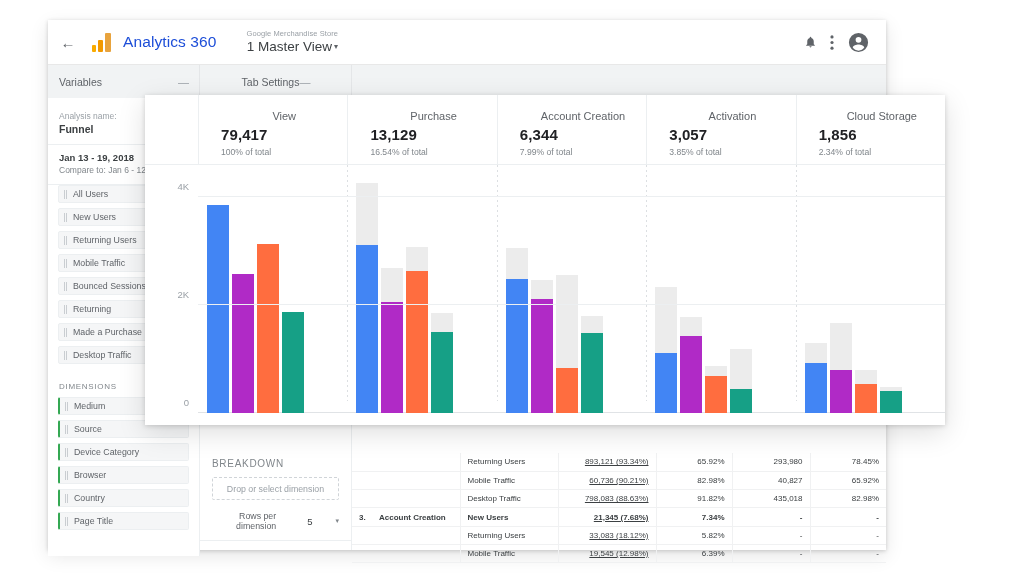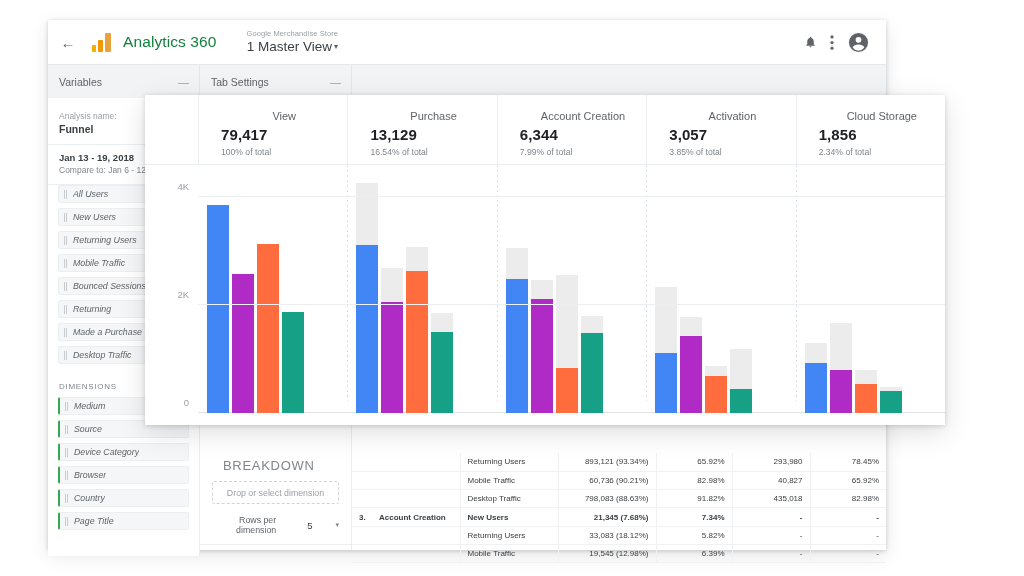--- a/index.html
+++ b/index.html
@@ -28,73 +28,73 @@
   .back-arrow {
     width: 32px; margin-left: 4px; text-align: center;
     color: #5f6368; font-size: 15px; line-height: 1;
   }
   .brand { display: flex; align-items: center; margin-left: 8px; }
   .brand-logo { width: 22px; height: 20px; position: relative; margin-right: 9px; }
   .brand-logo i { position: absolute; bottom: 0; border-radius: 1px; display:block; }
   .bl1 { left: 0;  width: 4px; height: 7px;  background: #f9ab00; }
   .bl2 { left: 6px; width: 5px; height: 12px; background: #f29900; }
   .bl3 { left: 13px; width: 6px; height: 19px; background: #e8a33d; }
-  .brand-name { font-size: 15.5px; color: #15803d; letter-spacing: .1px; }
+  .brand-name { font-size: 15.5px; color: #1d4ed8; letter-spacing: .1px; }
   .prop { margin-left: 30px; line-height: 1.15; text-align: center; }
   .prop-sub { font-size: 7.5px; color: #9aa0a6; letter-spacing: .1px; }
   .prop-main { font-size: 13.5px; color: #3c4043; margin-top: 0; }
   .prop-caret { font-size: 8px; color: #5f6368; vertical-align: 2px; margin-left:2px; }
   .topbar-right { margin-left: auto; display: flex; align-items: center; gap: 13px; margin-right: 16px; }
   .ic { color: #5f6368; display: inline-flex; align-items:center; justify-content:center; }
   .avatar-ic svg { display:block; }
 
   
   .panels-head { position: absolute; left: 0; top: 45px; width: 838px; height: 33px; }
   .ph {
     position: absolute; top: 0; height: 33px; background: #f1f3f4;
     display: flex; align-items: center; justify-content: space-between;
     padding: 0 10px 0 11px; border-right: 1px solid #e4e6e8;
   }
   .ph-title { font-size: 10.5px; color: #5f6368; }
   .ph-min { font-size: 11px; color: #9aa0a6; line-height: 0; }
   .ph-vars { left: 0; width: 152px; }
-  .ph-tabs { left: 152px; width: 152px; }
+  .ph-tabs { left: 152px; width: 152px; justify-content: center; }
   .ph-rest { left: 304px; width: 534px; background:#f1f3f4; border-right: none; }
 
   
   .varcol {
     position: absolute; left: 0; top: 84px; width: 152px; height: 452px;
     background: #fff; border-right: 1px solid #eceff1; overflow: hidden;
   }
   .var-block { padding: 7px 11px 9px 11px; border-bottom: 1px solid #eceff1; }
   .var-lbl { font-size: 8.5px; color: #9aa0a6; line-height: 1.3; }
   .var-val { font-size: 10.5px; color: #3c4043; font-weight: bold; margin-top: 1px; }
   .var-date { font-size: 9.5px; color: #3c4043; font-weight: bold; }
   .var-cmp { font-size: 8.5px; color: #80868b; margin-top: 2px; white-space: nowrap; }
   .sec-title { font-size: 8px; color: #80868b; letter-spacing: .7px; padding: 13px 11px 6px 11px; }
   .chip {
     margin: 0 10px 5px 10px; height: 18px; background: #f5f6f7;
     border: 1px solid #eceff1; border-radius: 2px;
-    display: flex; align-items: center; padding-left: 4px; font-style: italic;
+    display: flex; align-items: center; padding-left: 4px;
   }
   .chip-grip { width: 5px; height: 9px; margin-right: 5px; position: relative; flex: none; }
   .chip-grip::before, .chip-grip::after {
     content:""; position: absolute; top: 0; width: 1px; height: 9px; background: #c9cdd1;
   }
   .chip-grip::before { left: 1px; } .chip-grip::after { left: 3px; }
   .chip.dim { border-left: 2px solid #34a853; }
   .chip-txt { font-size: 8.8px; color: #5f6368; white-space: nowrap; overflow: hidden; }
 
   
   .tabcol {
     position: absolute; left: 152px; top: 78px; width: 152px; height: 452px;
     background: #fff; border-right: 1px solid #eceff1; overflow: hidden;
   }
   .ts-sec { padding: 11px 12px 9px 12px; border-bottom: 1px solid #eceff1; }
-  .ts-title { font-size: 13px; color: #80868b; letter-spacing: .7px; margin-bottom: 8px; margin-left: 11px; }
+  .ts-title { font-size: 10px; color: #80868b; letter-spacing: .7px; margin-bottom: 8px; }
   .dropzone {
     height: 23px; border: 1px dashed #d0d4d8; border-radius: 2px;
     display: flex; align-items: center; justify-content: center;
     font-size: 8.8px; color: #9aa0a6;
   }
   .rowsper { display: flex; align-items: center; margin-top: 11px; }
   .rowsper-lbl { font-size: 8.8px; color: #5f6368; text-align: right; }
   .rowsper-val { font-size: 9.5px; color: #3c4043; margin-left: 31px; }
   .rowsper-car { font-size: 7px; color: #80868b; margin-left: 23px; }
 
@@ -124,21 +124,21 @@
   
   .tblwrap { position: absolute; left: 0; top: 33px; width: 534px; height: 419px; background:#fff; }
   table.rep { width: 534px; border-collapse: collapse; table-layout: fixed; }
   table.rep td {
     height: 18.3px; font-size: 8px; color: #3c4043;
     border-bottom: 1px solid #f0f1f2; padding: 0 7px; white-space: nowrap; overflow:hidden;
   }
   .c-idx { width: 20px; text-align: right; color:#3c4043; }
   .c-step { width: 88px; }
   .c-seg { width: 98px; border-left: 1px solid #f0f1f2; }
-  .c-n  { width: 98px; text-align: right; border-left: 1px solid #f0f1f2; }
+  .c-n  { width: 98px; text-align: right; border-left: 1px solid #f0f1f2; text-decoration: underline; }
   .c-p  { width: 76px; text-align: right; border-left: 1px solid #f0f1f2; }
   .c-a  { width: 78px; text-align: right; border-left: 1px solid #f0f1f2; }
   .c-b  { width: 76px; text-align: right; border-left: 1px solid #f0f1f2; }
   tr.bold td { font-weight: bold; }
 
   
   .funnel-card {
     position: absolute; left: 145px; top: 95px; width: 800px; height: 330px;
     background: #fff; box-shadow: 0 1px 5px rgba(0,0,0,0.16), 0 8px 26px rgba(0,0,0,0.13);
   }

